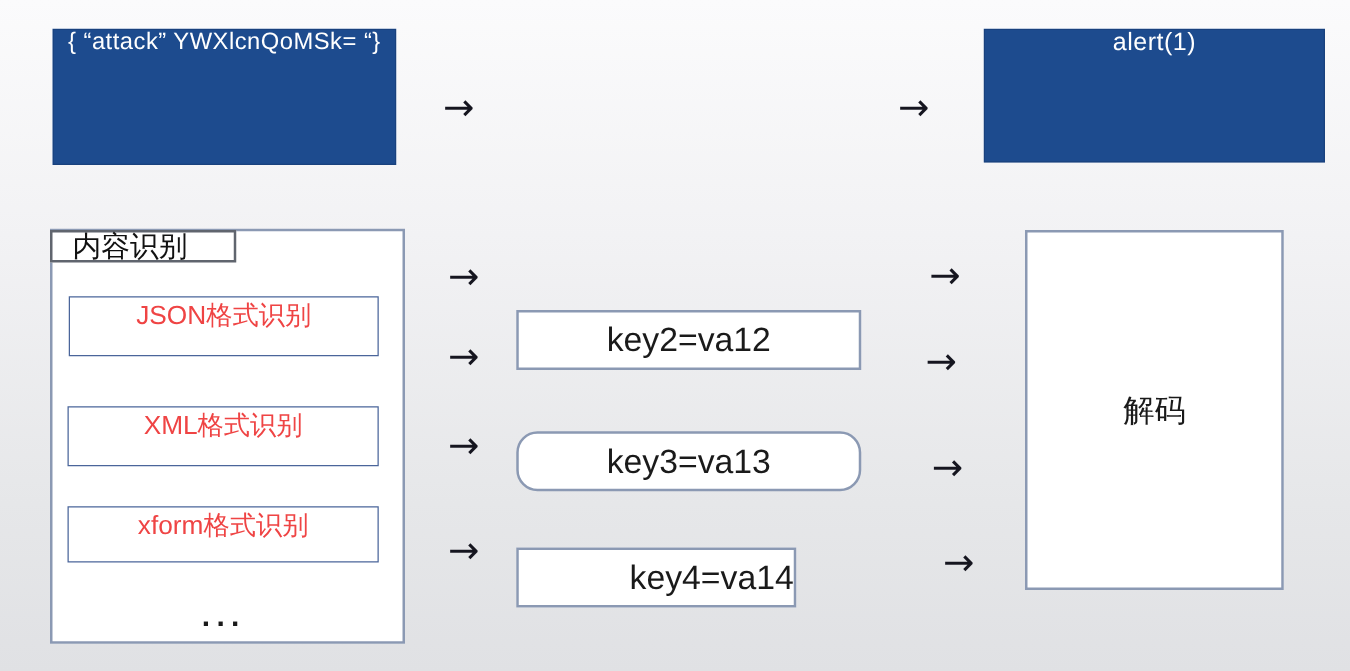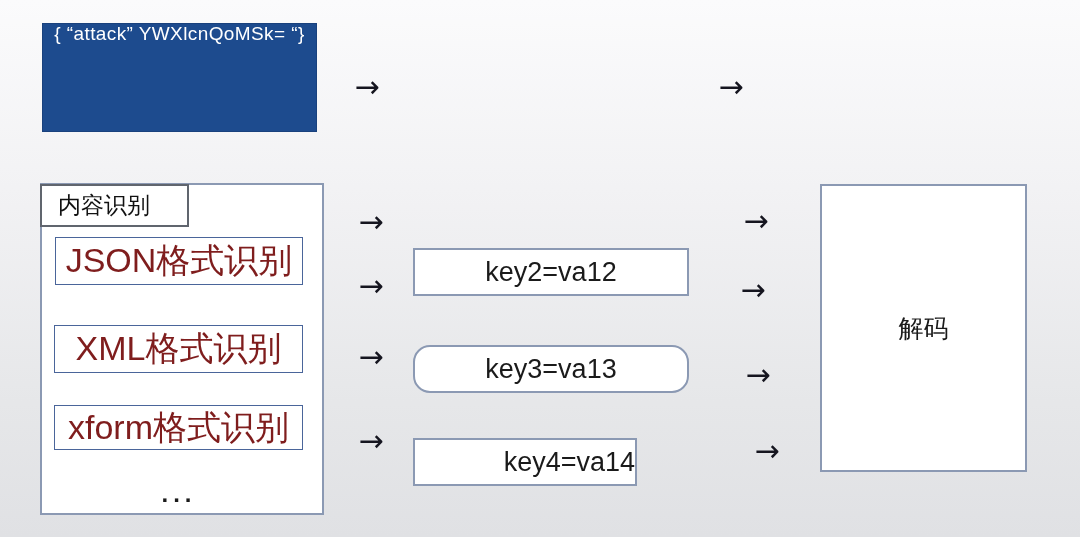--- a/index.html
+++ b/index.html
@@ -28,23 +28,23 @@
     border:2px solid #8b99b3;
     box-sizing:border-box;
     display:flex;align-items:center;justify-content:center;
     color:#1a1a1a;
   }
   .innerbox{
     position:absolute;
     background:#ffffff;
     border:1.5px solid #4a659a;
     box-sizing:border-box;
-    display:flex;align-items:center;justify-content:center;
-    color:#7f1d1d;
-    font-size:34px;
+    display:flex;align-items:flex-start;justify-content:center;
+    color:#ef4444;
+    font-size:21px;
   }
   .tabbox{
     position:absolute;
     background:#ffffff;
     border:2px solid #60656e;
     box-sizing:border-box;
     display:flex;align-items:center;
     padding-left:16px;
     font-size:23px;
     color:#111;
@@ -78,24 +78,27 @@
 
   <div class="bluebox" style="left:42px;top:23px;width:275px;height:109px;">
     <span class="label">{ “attack” YWXlcnQoMSk= “}</span>
   </div>
 
   <div class="arrow" style="left:344px;top:68px;">→</div>
 
 
   <div class="arrow" style="left:708px;top:68px;">→</div>
 
+  <div class="bluebox" style="left:787px;top:23px;width:273px;height:107px;">
+    <span class="label" style="font-size:20px;">alert(1)</span>
+  </div>
 
   <div class="whitebox" style="left:40px;top:183px;width:284px;height:332px;"></div>
 
-  <div class="tabbox" style="left:40px;top:184px;width:149px;height:43px;align-items:center;">
+  <div class="tabbox" style="left:40px;top:184px;width:149px;height:26px;align-items:center;">
     <span class="label">内容识别</span>
   </div>
 
   <div class="innerbox" style="left:55px;top:237px;width:248px;height:48px;">
     <span class="label">JSON格式识别</span>
   </div>
 
   <div class="innerbox" style="left:54px;top:405px;width:249px;height:45px;">
     <span class="label">xform格式识别</span>
   </div>

